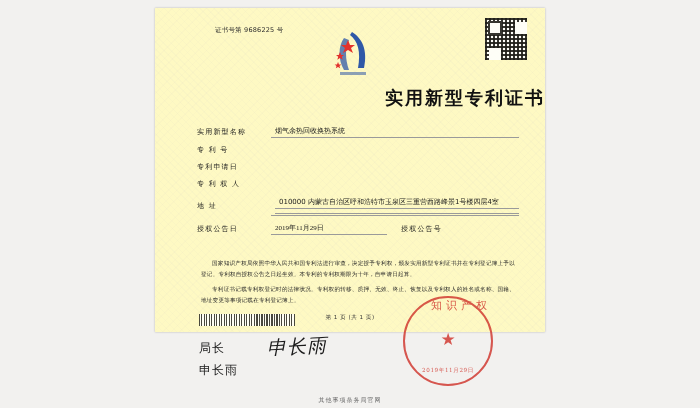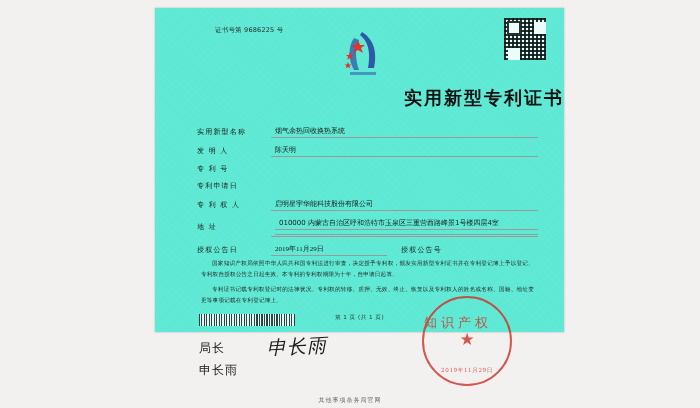--- a/index.html
+++ b/index.html
@@ -18,23 +18,22 @@
     width: 700px;
     height: 408px;
     background: #f2f1ef;
   }
   .sheet {
     position: absolute;
     left: 155px;
     top: 8px;
     width: 390px;
     height: 324px;
-    background: #5eead4;
+    background: #fef9c3;
     box-shadow: 0 0 2px rgba(0,0,0,0.25);
-    padding-left: 19px;
   }
   
   .sheet:before {
     content: "";
     position: absolute;
     left: 0; top: 0; right: 0; bottom: 0;
     background:
       repeating-linear-gradient(45deg, rgba(160,170,200,0.045) 0 1px, rgba(255,255,255,0) 1px 5px),
       repeating-linear-gradient(-45deg, rgba(180,160,190,0.04) 0 1px, rgba(255,255,255,0) 1px 6px);
     pointer-events: none;
@@ -189,23 +188,23 @@
     left: 50%;
     top: 50%;
     transform: translate(-50%, -58%);
     font-size: 17px;
     line-height: 1;
     color: #d0352c;
   }
   .seal .top-text {
     position: absolute;
     left: 0; right: 0;
-    top: 16px;
-    text-align: left;
-    font-size: 13px;
+    top: 0;
+    text-align: right;
+    font-size: 11px;
     letter-spacing: 4px;
     font-family: "DejaVu Serif", "Liberation Serif", serif;
   }
   .seal .bottom-text {
     position: absolute;
     left: 0; right: 0;
     bottom: 9px;
     text-align: center;
     font-size: 5.6px;
     letter-spacing: 0.6px;
@@ -275,36 +274,31 @@
 
     <div class="main-title">实用新型专利证书</div>
 
     <div class="fields">
 
       <div class="row">
         <div class="label">实用新型名称</div>
         <div class="value">烟气余热回收换热系统</div>
       </div>
 
-      <div class="row">
-        <div class="label">发 明 人</div>
-        <div class="value">陈天明</div>
-      </div>
 
       <div class="row">
         <div class="label">专 利 号</div>
       </div>
 
       <div class="row">
         <div class="label">专利申请日</div>
       </div>
 
       <div class="row">
         <div class="label">专 利 权 人</div>
-        <div class="value">启明星宇华能科技股份有限公司</div>
       </div>
 
       <div class="row">
         <div class="label">地 址</div>
         <div class="value addr-value">
           <div class="addr-line">010000 内蒙古自治区呼和浩特市玉泉区三重营西路峰景1号楼四层4室</div>
           <div class="addr-line"></div>
         </div>
       </div>
 

